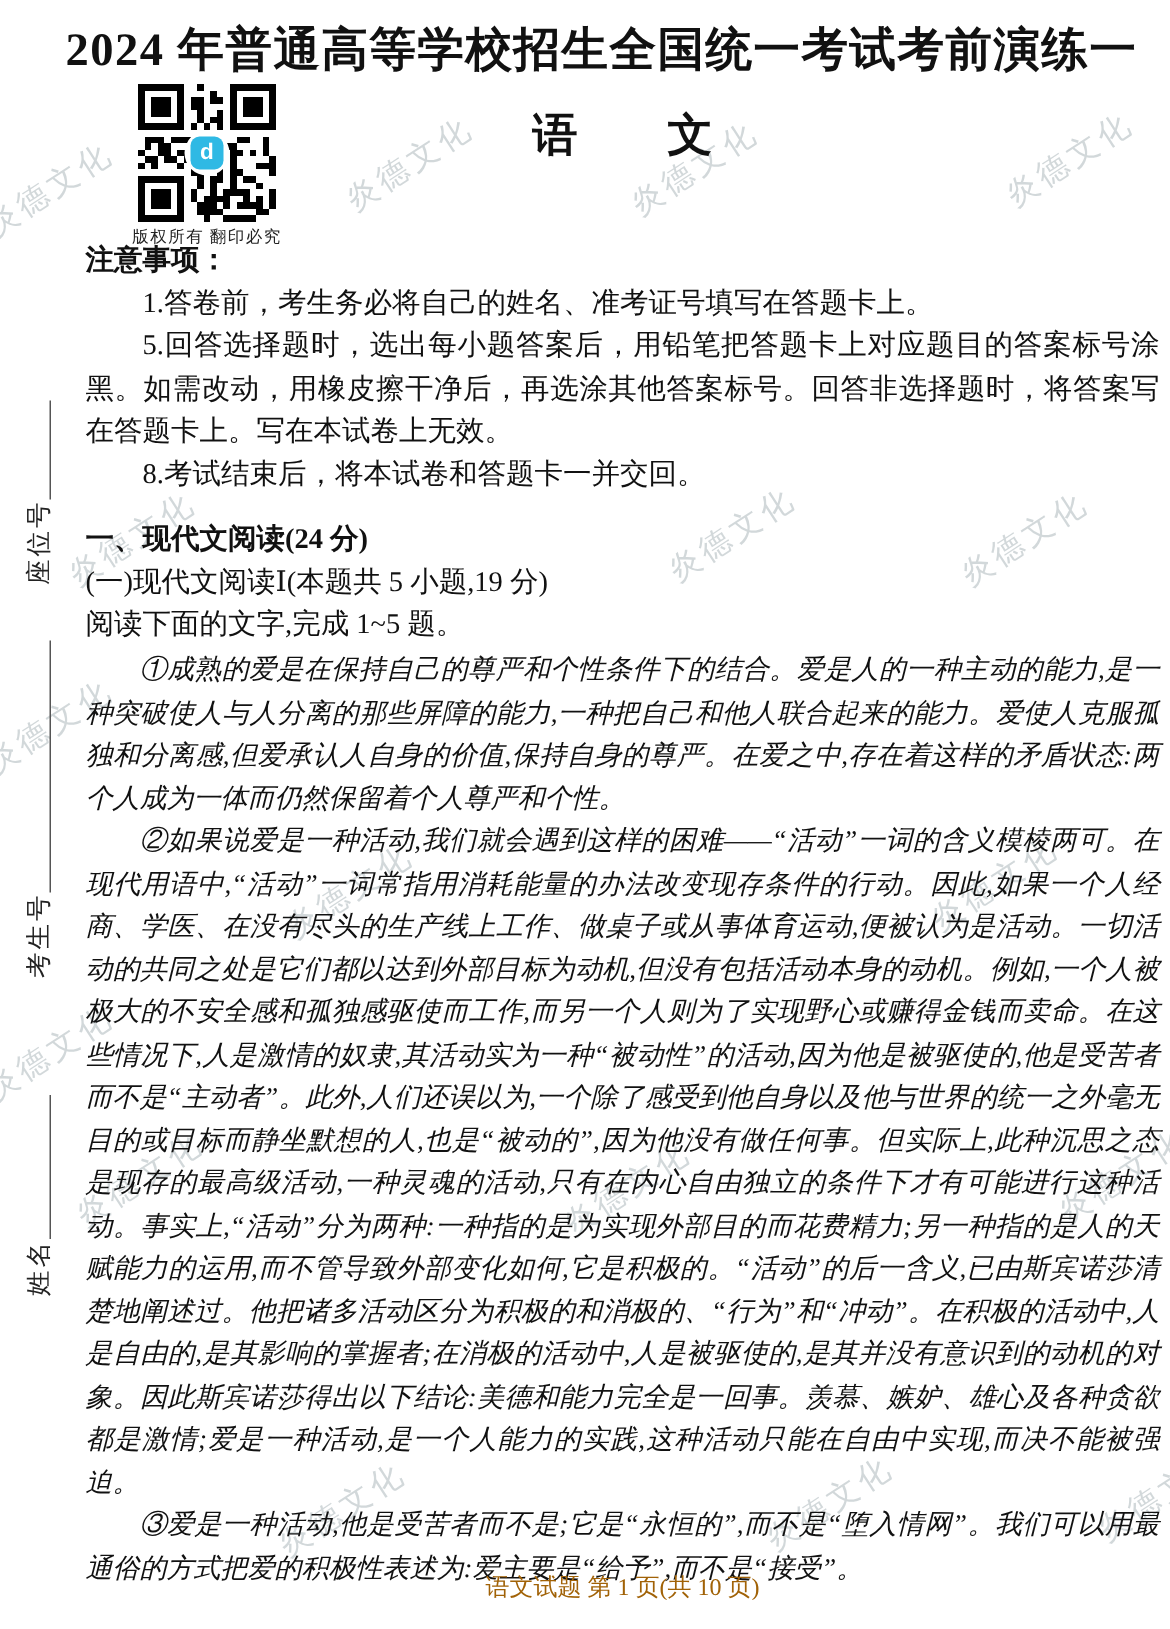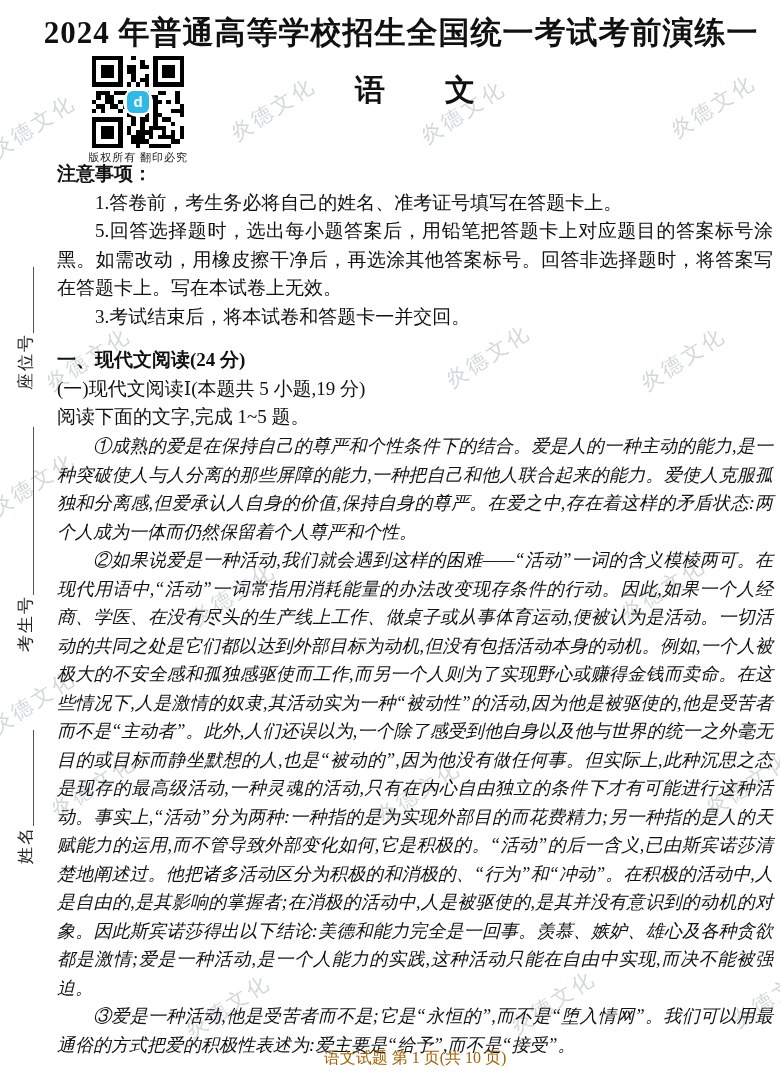--- a/index.html
+++ b/index.html
@@ -209,21 +209,21 @@
     </div>
     <div class="qr-caption">版权所有  翻印必究</div>
   </div>
 
   <div class="subject">语　　文</div>
 
   <div class="content notice">
     <div class="notice-h">注意事项：</div>
     <p class="para">1.答卷前，考生务必将自己的姓名、准考证号填写在答题卡上。</p>
     <p class="para">5.回答选择题时，选出每小题答案后，用铅笔把答题卡上对应题目的答案标号涂黑。如需改动，用橡皮擦干净后，再选涂其他答案标号。回答非选择题时，将答案写在答题卡上。写在本试卷上无效。</p>
-    <p class="para">3.考试结束后，将本试卷和答题卡一并交回。</p>
+    <p class="para">8.考试结束后，将本试卷和答题卡一并交回。</p>
   </div>
 
   <div class="content section">
     <div class="sec-h">一、现代文阅读(24 分)</div>
     <div>(一)现代文阅读Ⅰ(本题共 5 小题,19 分)</div>
     <div>阅读下面的文字,完成 1~5 题。</div>
   </div>
 
   <div class="content passage">
     <p>①成熟的爱是在保持自己的尊严和个性条件下的结合。爱是人的一种主动的能力,是一种突破使人与人分离的那些屏障的能力,一种把自己和他人联合起来的能力。爱使人克服孤独和分离感,但爱承认人自身的价值,保持自身的尊严。在爱之中,存在着这样的矛盾状态:两个人成为一体而仍然保留着个人尊严和个性。</p>

